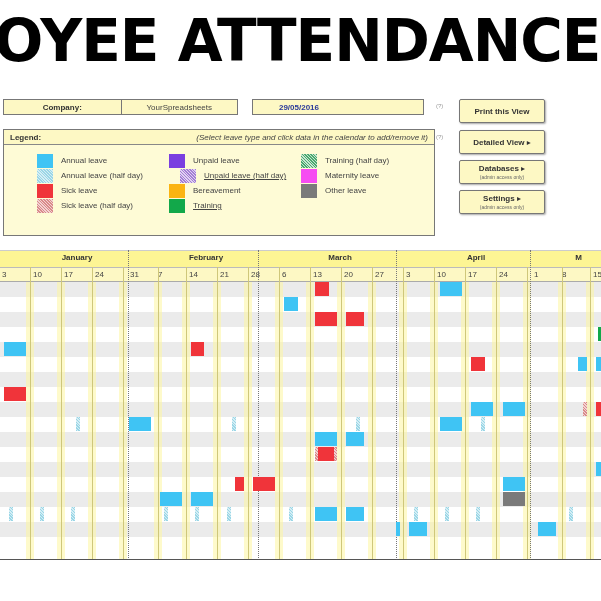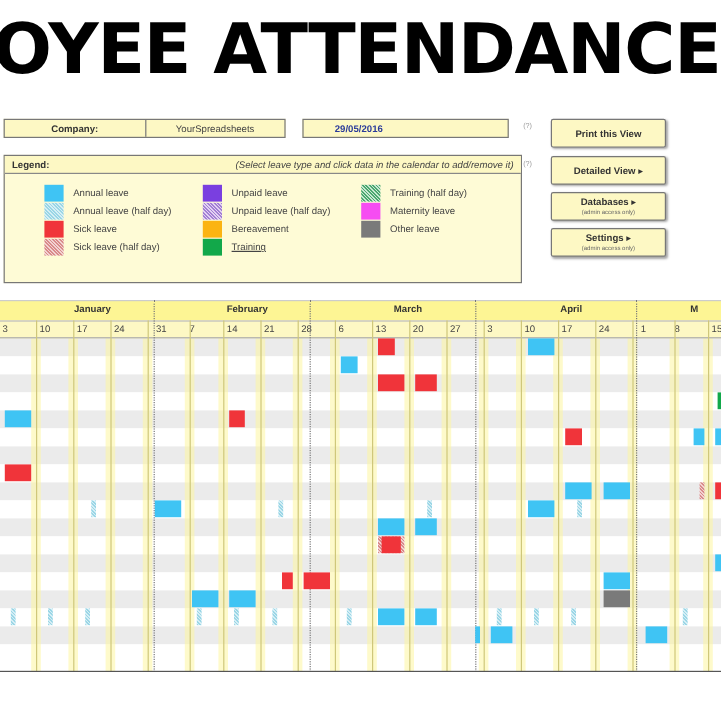--- a/index.html
+++ b/index.html
@@ -30,21 +30,21 @@
   .legend-head {
     height: 15px; display: flex; align-items: center; justify-content: space-between;
     padding: 0 6px; border-bottom: 1px solid #888; font-size: 8px; background: #fdf8c4;
   }
   .legend-head .lbl { font-weight: bold; color: #333; }
   .legend-head .hint { font-style: italic; color: #444; }
   .legend-item { position: absolute; display: flex; align-items: center; font-size: 8px; color: #444; height: 15px; }
   .swatch { width: 16px; height: 14px; margin-right: 8px; }
 
   .side-btn {
-    position: absolute; left: 459px; width: 96px;
+    position: absolute; left: 459px; width: 86px;
     background: #fdf8c4; border: 1px solid #777; border-radius: 2px;
     box-shadow: 1px 1px 2px rgba(0,0,0,0.35);
     display: flex; flex-direction: column; align-items: center; justify-content: center;
     cursor: pointer;
   }
   .side-btn .main { font-size: 8px; font-weight: bold; color: #333; }
   .side-btn .sub { font-size: 5px; color: #666; margin-top: 1px; }
 
   .calendar { position: absolute; left: 0; top: 250px; width: 601px; height: 310px; }
   .month-row { position: absolute; top: 0; height: 17px; left: 0; right: 0; background: #fdf594; border-top: 1px solid #ccc; }
@@ -100,21 +100,21 @@
         <span>Sick leave</span>
       </div>
       <div class="legend-item" style="left: 33px; top: 68px;">
         <span class="swatch hatch-sick"></span>
         <span>Sick leave (half day)</span>
       </div>
       <div class="legend-item" style="left: 165px; top: 23px;">
         <span class="swatch" style="background: rgb(122, 63, 224);"></span>
         <span>Unpaid leave</span>
       </div>
-      <div class="legend-item" style="left: 165px; top: 38px;">
+      <div class="legend-item" style="left: 176px; top: 38px; text-decoration: underline;">
         <span class="swatch hatch-unpaid"></span>
         <span>Unpaid leave (half day)</span>
       </div>
       <div class="legend-item" style="left: 165px; top: 53px;">
         <span class="swatch" style="background: rgb(251, 180, 18);"></span>
         <span>Bereavement</span>
       </div>
       <div class="legend-item" style="left: 165px; top: 68px; text-decoration: underline;">
         <span class="swatch" style="background: rgb(18, 168, 74);"></span>
         <span>Training</span>

